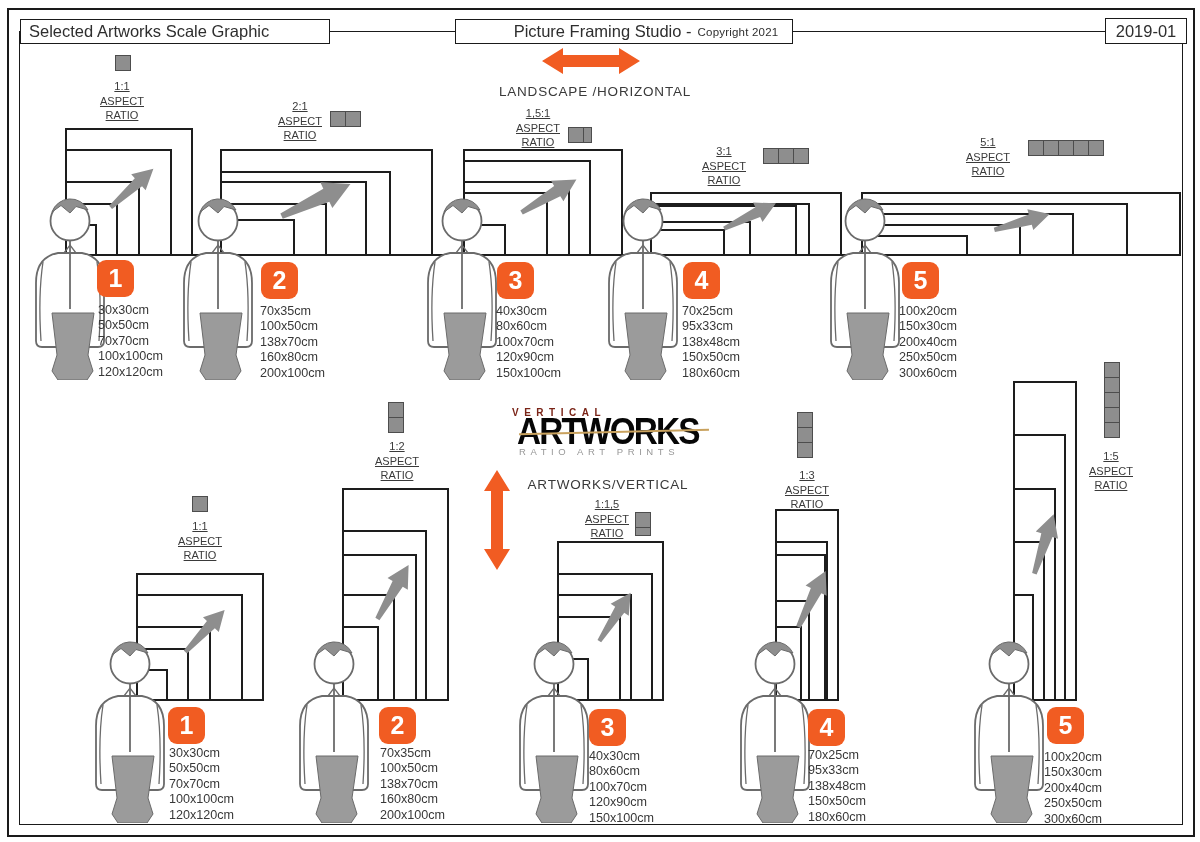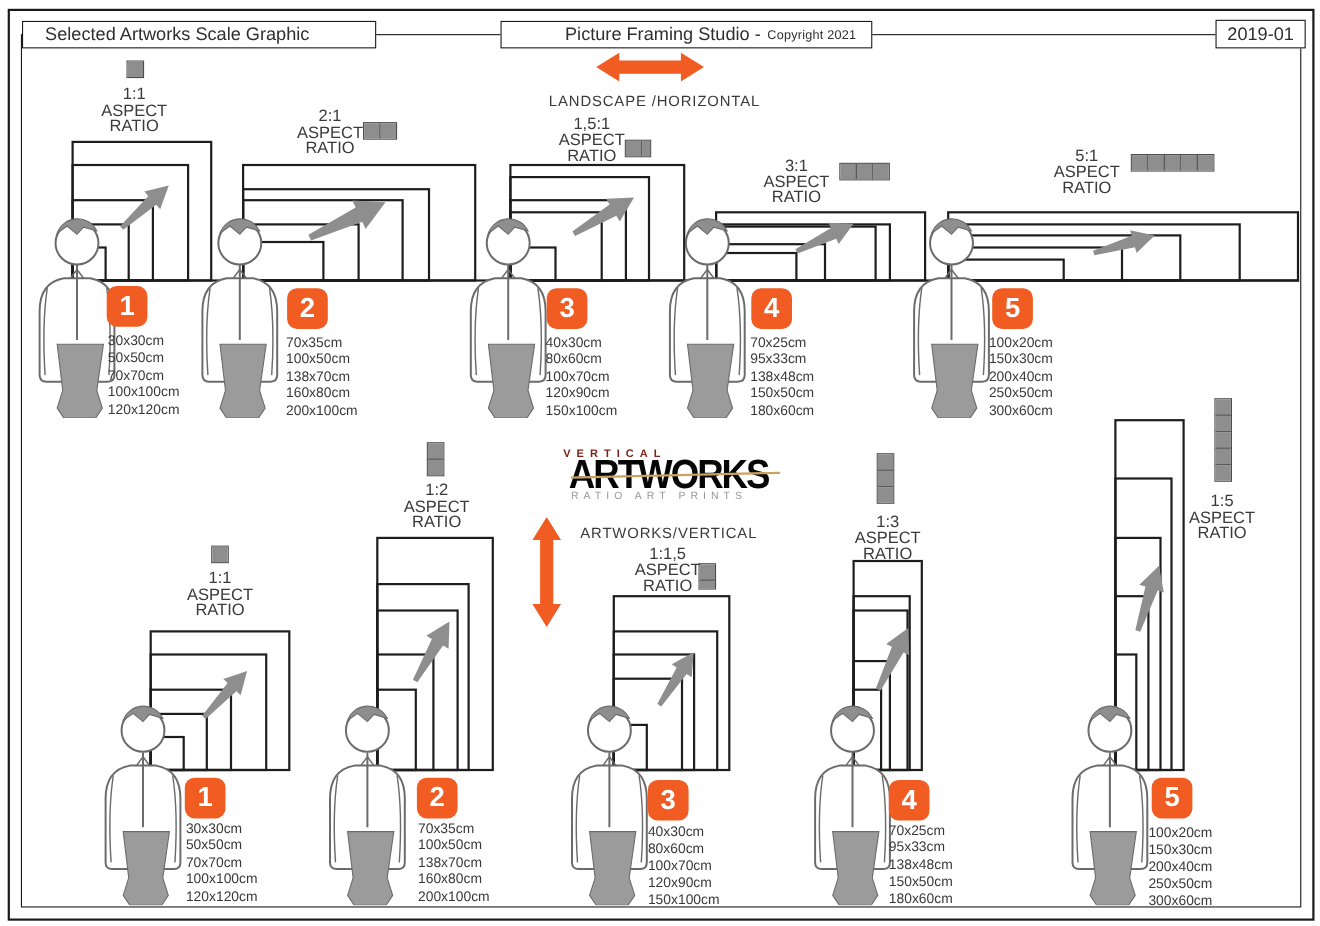--- a/index.html
+++ b/index.html
@@ -4,28 +4,28 @@
 <style>
   html,body{margin:0;padding:0;background:#fff;}
   #page{position:relative;width:1200px;height:842px;background:#fff;overflow:hidden;
         font-family:"Liberation Sans","DejaVu Sans",sans-serif;color:#333;}
   .abs{position:absolute;}
   
   #outer-border{left:7px;top:8px;width:1184px;height:825px;border:2.5px solid #1a1a1a;}
   #inner-border{left:19px;top:31px;width:1162px;height:792px;border:1.5px solid #1a1a1a;}
   
   .title-box{background:#fff;border:1.5px solid #1a1a1a;display:flex;align-items:center;z-index:30;}
-  #title-left{left:20px;top:19px;width:300px;height:23px;padding-left:20px;font-size:16.5px;color:#2e2e2e;}
+  #title-left{left:20px;top:19px;width:300px;height:23px;padding-left:8px;font-size:16.5px;color:#2e2e2e;}
   #title-center{left:455px;top:19px;width:292px;height:23px;justify-content:center;font-size:16.5px;color:#2e2e2e;padding-left:44px;}
   #title-center .sub{font-size:11.5px;margin-left:6px;letter-spacing:.2px;}
   #title-right{left:1105px;top:18px;width:80px;height:24px;justify-content:center;font-size:16.5px;color:#2e2e2e;}
   
   .orient-label{font-size:13.5px;letter-spacing:.8px;color:#3a3a3a;text-align:center;z-index:6;}
   
-  .ratio-label{text-align:center;font-size:15px;line-height:14.5px;color:#3a3a3a;z-index:6;white-space:nowrap;}
+  .ratio-label{text-align:center;font-size:11px;line-height:14.5px;color:#3a3a3a;z-index:6;white-space:nowrap;text-decoration:underline;}
   
   .size-list{font-size:12.6px;line-height:15.4px;color:#383838;z-index:8;white-space:nowrap;}
   
   .badge{width:37px;height:37px;border-radius:9px;background:var(--orange);color:#fff;
          font-size:25px;font-weight:bold;display:flex;align-items:center;justify-content:center;z-index:9;}
   
   .frame{border:2px solid #1d1d1d;box-sizing:border-box;z-index:2;background:transparent;}
   #shelf-line{background:#1d1d1d;z-index:1;}
   
   .aicon{display:flex;z-index:6;border:1.5px solid #4d4d4d;}

